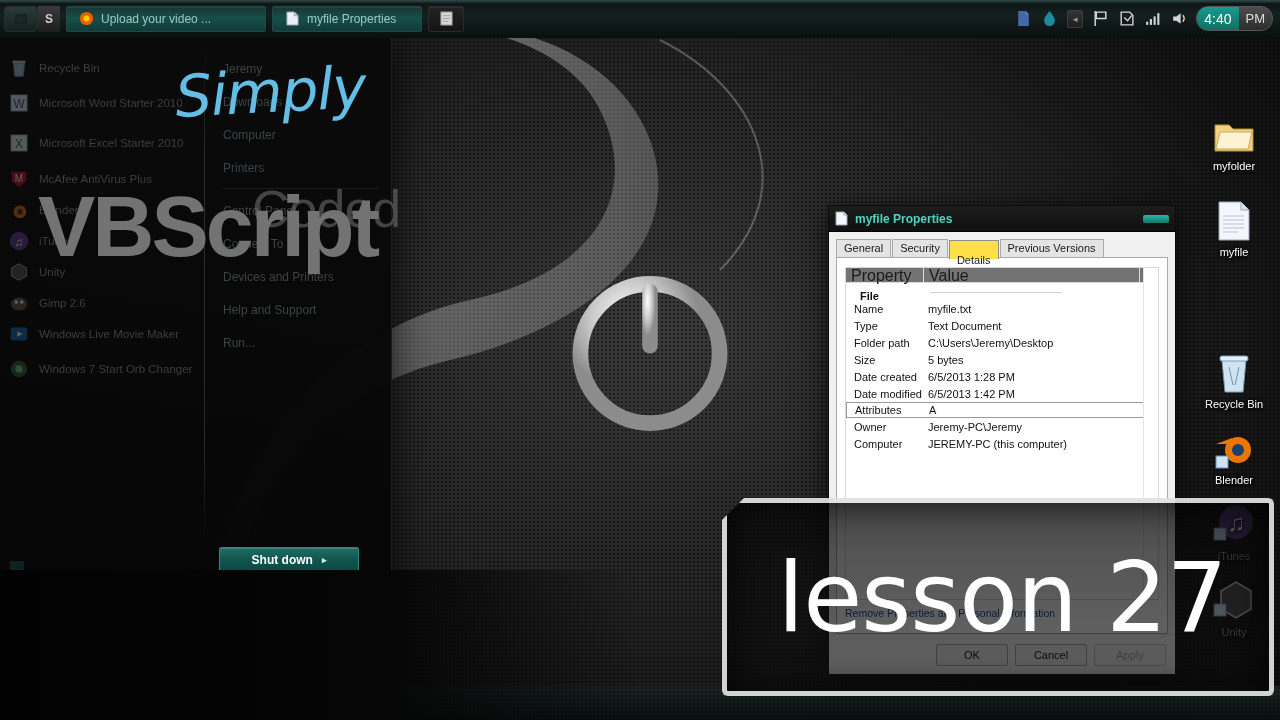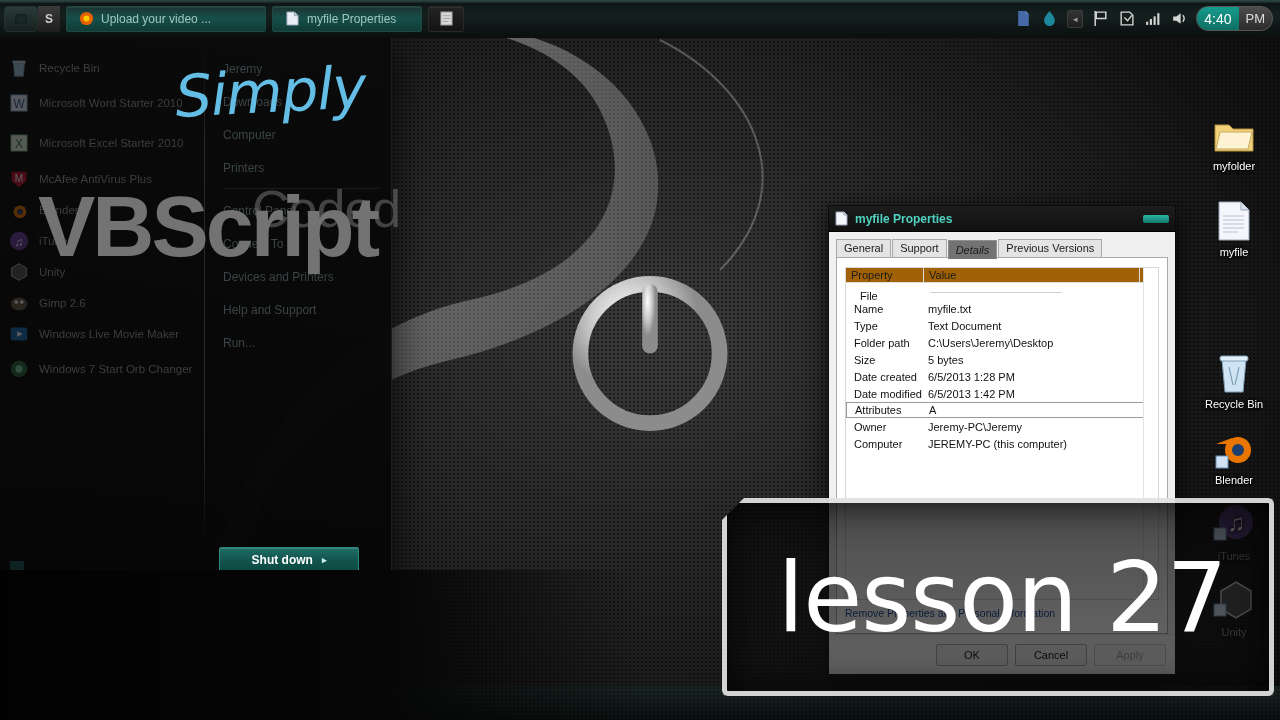--- a/index.html
+++ b/index.html
@@ -109,37 +109,37 @@
      box-shadow:0 6px 28px rgba(0,0,0,.75); display:flex; flex-direction:column; }
   .dlg-title { height:26px; background:linear-gradient(180deg,#1d1d1d,#101010);
      display:flex; align-items:center; padding:0 6px; gap:7px; border-bottom:1px solid #000; }
   .dlg-title .tname { color:#4fd3c2; font-size:12px; font-weight:bold; }
   .dlg-min { margin-left:auto; width:26px; height:8px; border-radius:2px;
      background:linear-gradient(180deg,#29b6a5,#12796c); }
   .dlg-body { flex:1; background:#f0f0f0; padding:7px 7px 0 7px; display:flex; flex-direction:column;}
   .tabs { display:flex; gap:1px; height:19px; position:relative; z-index:2;}
   .tab { background:#e4e4e4; border:1px solid #a9a9a9; border-bottom:none; font-size:11px;
      color:#1a1a1a; padding:2px 7px 2px 7px; height:18px; }
-  .tab.active { background:#737373; height:19px; padding-top:3px; position:relative; top:1px;
-     border-color:#8e8e8e;font-style:italic; }
+  .tab.active { background:#fde047; height:19px; padding-top:13px; position:relative; top:1px;
+     border-color:#8e8e8e; }
   .panel { flex:1; background:#fff; border:1px solid #a9a9a9; margin-top:-1px;
      padding:9px 8px 8px 8px; display:flex; flex-direction:column; }
   .lv { border:1px solid #d7d7d7; background:#fff; flex:1; display:flex; flex-direction:column;
         position:relative; }
-  .lv-head { display:flex; height:15px; background:#a16207; border-bottom:1px solid #dcdcdc;
-     font-size:11px; color:#1a1a1a; }
+  .lv-head { display:flex; height:15px; background:#737373; border-bottom:1px solid #dcdcdc;
+     font-size:16px; color:#1a1a1a; }
   .lv-head div { padding:0 5px; line-height:15px; }
   .lv-head .c1 { width:78px; border-right:1px solid #dcdcdc; }
   .lv-head .c2 { flex:1; border-right:1px solid #dcdcdc; }
   .lv-head .c3 { width:18px; }
   .lv-rows { flex:1; }
   .row { display:flex; height:17px; font-size:11px; color:#111; align-items:center; }
   .row .p { width:78px; padding-left:8px; }
   .row .v { flex:1; padding-left:4px; }
-  .row.group .p { font-weight:normal; padding-left:14px;margin-top:9px; }
+  .row.group .p { font-weight:bold; padding-left:14px;margin-top:9px; }
   .row.group { position:relative; }
   .row.group::after { content:""; position:absolute; left:84px; right:96px; top:9px; height:1px;
      background:#d0d0d0; }
   .row.sel { border:1px solid #9a9a9a; height:16px; }
   .lv-scroll { position:absolute; right:0; top:0; bottom:0; width:15px;
      background:#fff; border-left:1px solid #e3e3e3; }
   .removelink { font-size:10.5px; color:#0b3d91; margin-top:7px; margin-bottom:6px; }
   .dlg-foot { height:40px; background:#f0f0f0; display:flex; align-items:center;
      justify-content:flex-end; gap:7px; padding:0 9px; border-top:1px solid #dfdfdf; }
   .btn { width:72px; height:22px; font-size:11px; color:#0b0b0b; background:#eaeaea;
@@ -364,21 +364,21 @@
           <path d="M1 1h8l3 3v10H1z" fill="#f4f6fb" stroke="#9aa4b5"></path>
           <path d="M9 1v3h3" fill="#dbe2ef" stroke="#9aa4b5"></path>
         </svg>
       <span class="tname">myfile Properties</span>
       <span class="dlg-min"></span>
     </div>
 
     <div class="dlg-body">
       <div class="tabs">
         <div class="tab">General</div>
-        <div class="tab">Support</div>
+        <div class="tab">Security</div>
         <div class="tab active">Details</div>
         <div class="tab">Previous Versions</div>
       </div>
 
       <div class="panel">
         <div class="lv">
           <div class="lv-head">
             <div class="c1">Property</div>
             <div class="c2">Value</div>
             <div class="c3"></div>

